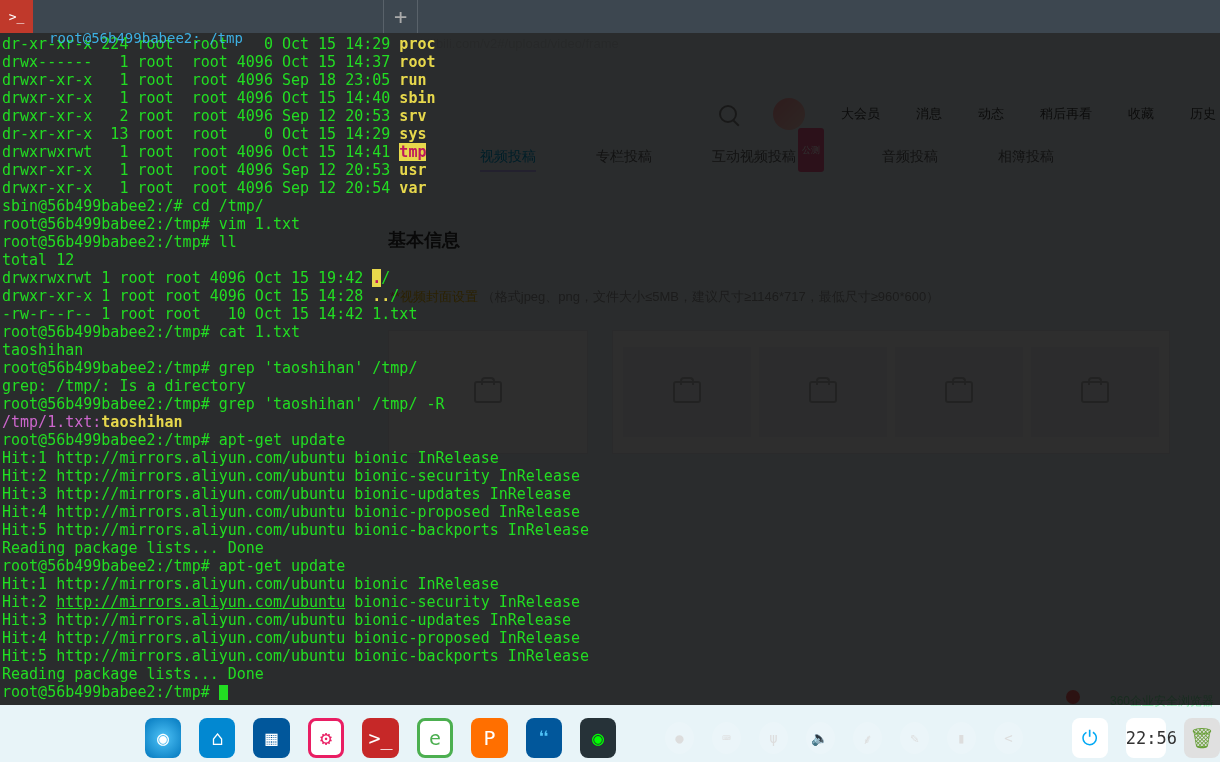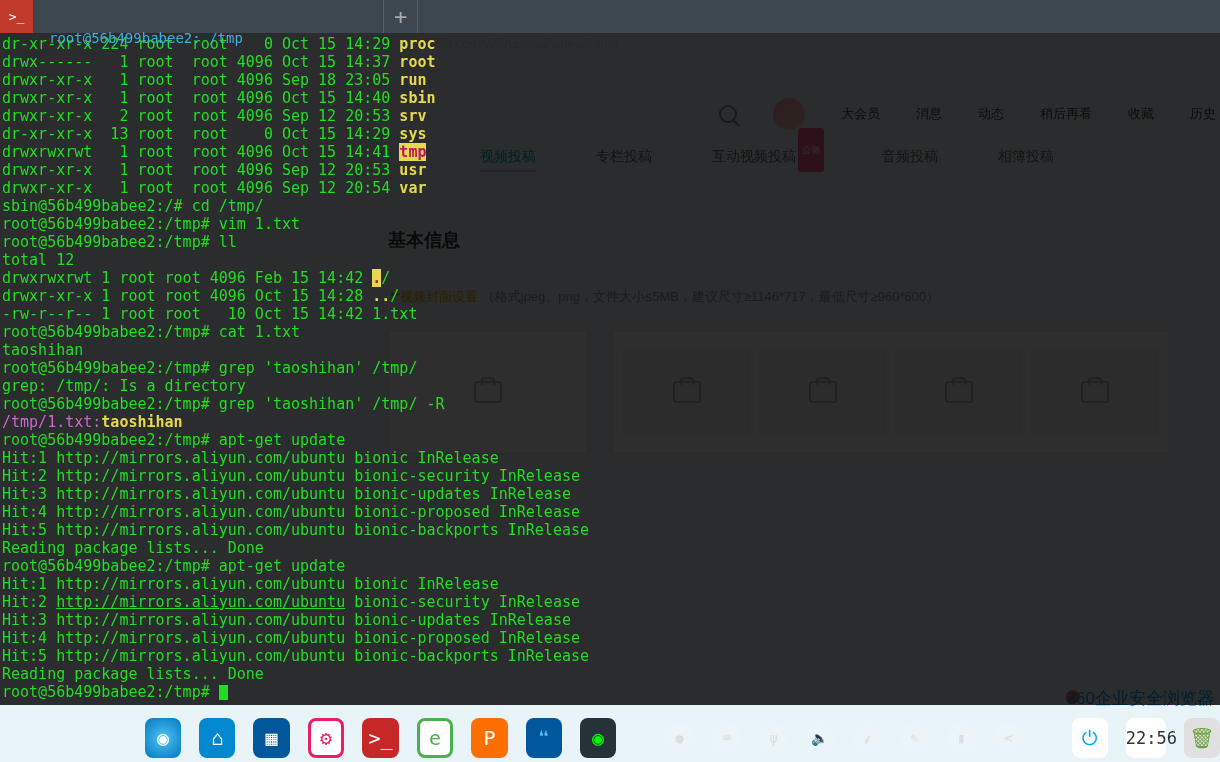--- a/index.html
+++ b/index.html
@@ -114,22 +114,22 @@
     display: flex;
     align-items: center;
     justify-content: center;
     color: #bbb;
   }
   .status-bar {
     position: absolute;
     bottom: 52px;
     right: 6px;
     font-family: "Microsoft YaHei", sans-serif;
-    font-size: 17px;
-    color: #0ea5e9;
+    font-size: 12px;
+    color: #86efac;
     display: flex;
     align-items: center;
     gap: 6px;
     z-index: 1;
   }
 
   
   .titlebar {
     position: absolute;
     top: 0; left: 0; right: 0;
@@ -298,21 +298,21 @@
 <span class="g">drwxr-xr-x   1 root  root 4096 Oct 15 14:40 </span><span class="y">sbin</span>
 <span class="g">drwxr-xr-x   2 root  root 4096 Sep 12 20:53 </span><span class="y">srv</span>
 <span class="g">dr-xr-xr-x  13 root  root    0 Oct 15 14:29 </span><span class="y">sys</span>
 <span class="g">drwxrwxrwt   1 root  root 4096 Oct 15 14:41 </span><span class="ys">tmp</span>
 <span class="g">drwxr-xr-x   1 root  root 4096 Sep 12 20:53 </span><span class="y">usr</span>
 <span class="g">drwxr-xr-x   1 root  root 4096 Sep 12 20:54 </span><span class="y">var</span>
 <span class="g">sbin@56b499babee2:/# cd /tmp/</span>
 <span class="g">root@56b499babee2:/tmp# vim 1.txt</span>
 <span class="g">root@56b499babee2:/tmp# ll</span>
 <span class="g">total 12</span>
-<span class="g">drwxrwxrwt 1 root root 4096 Feb 15 14:42 </span><span class="ys">.</span><span class="g">/</span>
+<span class="g">drwxrwxrwt 1 root root 4096 Oct 15 19:42 </span><span class="ys">.</span><span class="g">/</span>
 <span class="g">drwxr-xr-x 1 root root 4096 Oct 15 14:28 </span><span class="y">..</span><span class="g">/</span>
 <span class="g">-rw-r--r-- 1 root root   10 Oct 15 14:42 1.txt</span>
 <span class="g">root@56b499babee2:/tmp# cat 1.txt</span>
 <span class="g">taoshihan</span>
 <span class="g">root@56b499babee2:/tmp# grep 'taoshihan' /tmp/</span>
 <span class="g">grep: /tmp/: Is a directory</span>
 <span class="g">root@56b499babee2:/tmp# grep 'taoshihan' /tmp/ -R</span>
 <span class="p">/tmp/1.txt:</span><span class="y">taoshihan</span>
 <span class="g">root@56b499babee2:/tmp# apt-get update</span>
 <span class="g">Hit:1 http://mirrors.aliyun.com/ubuntu bionic InRelease</span>

